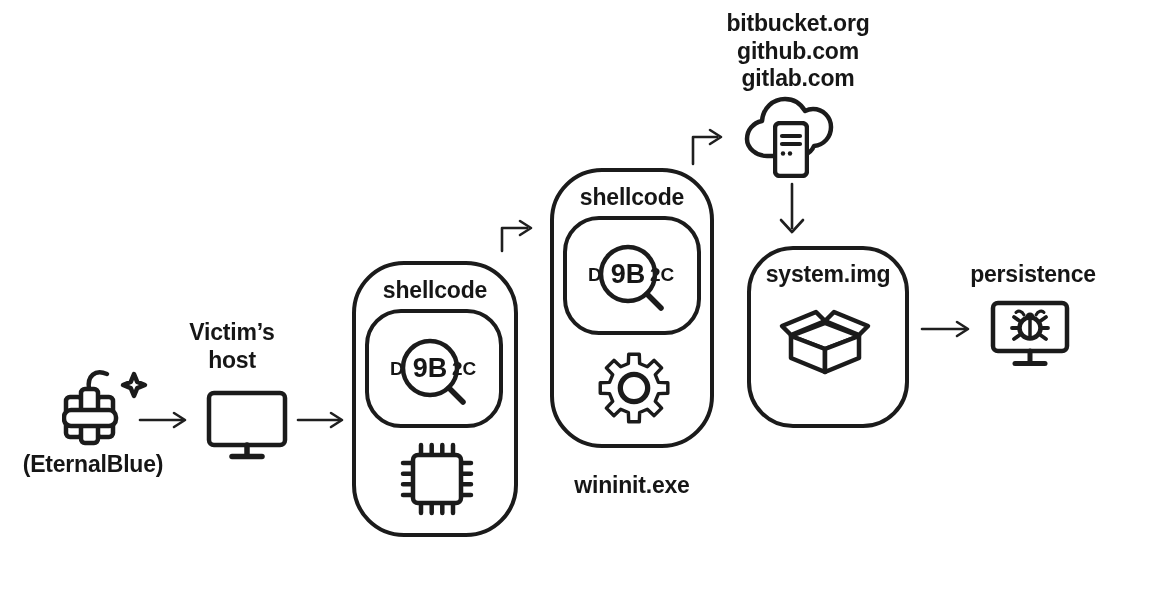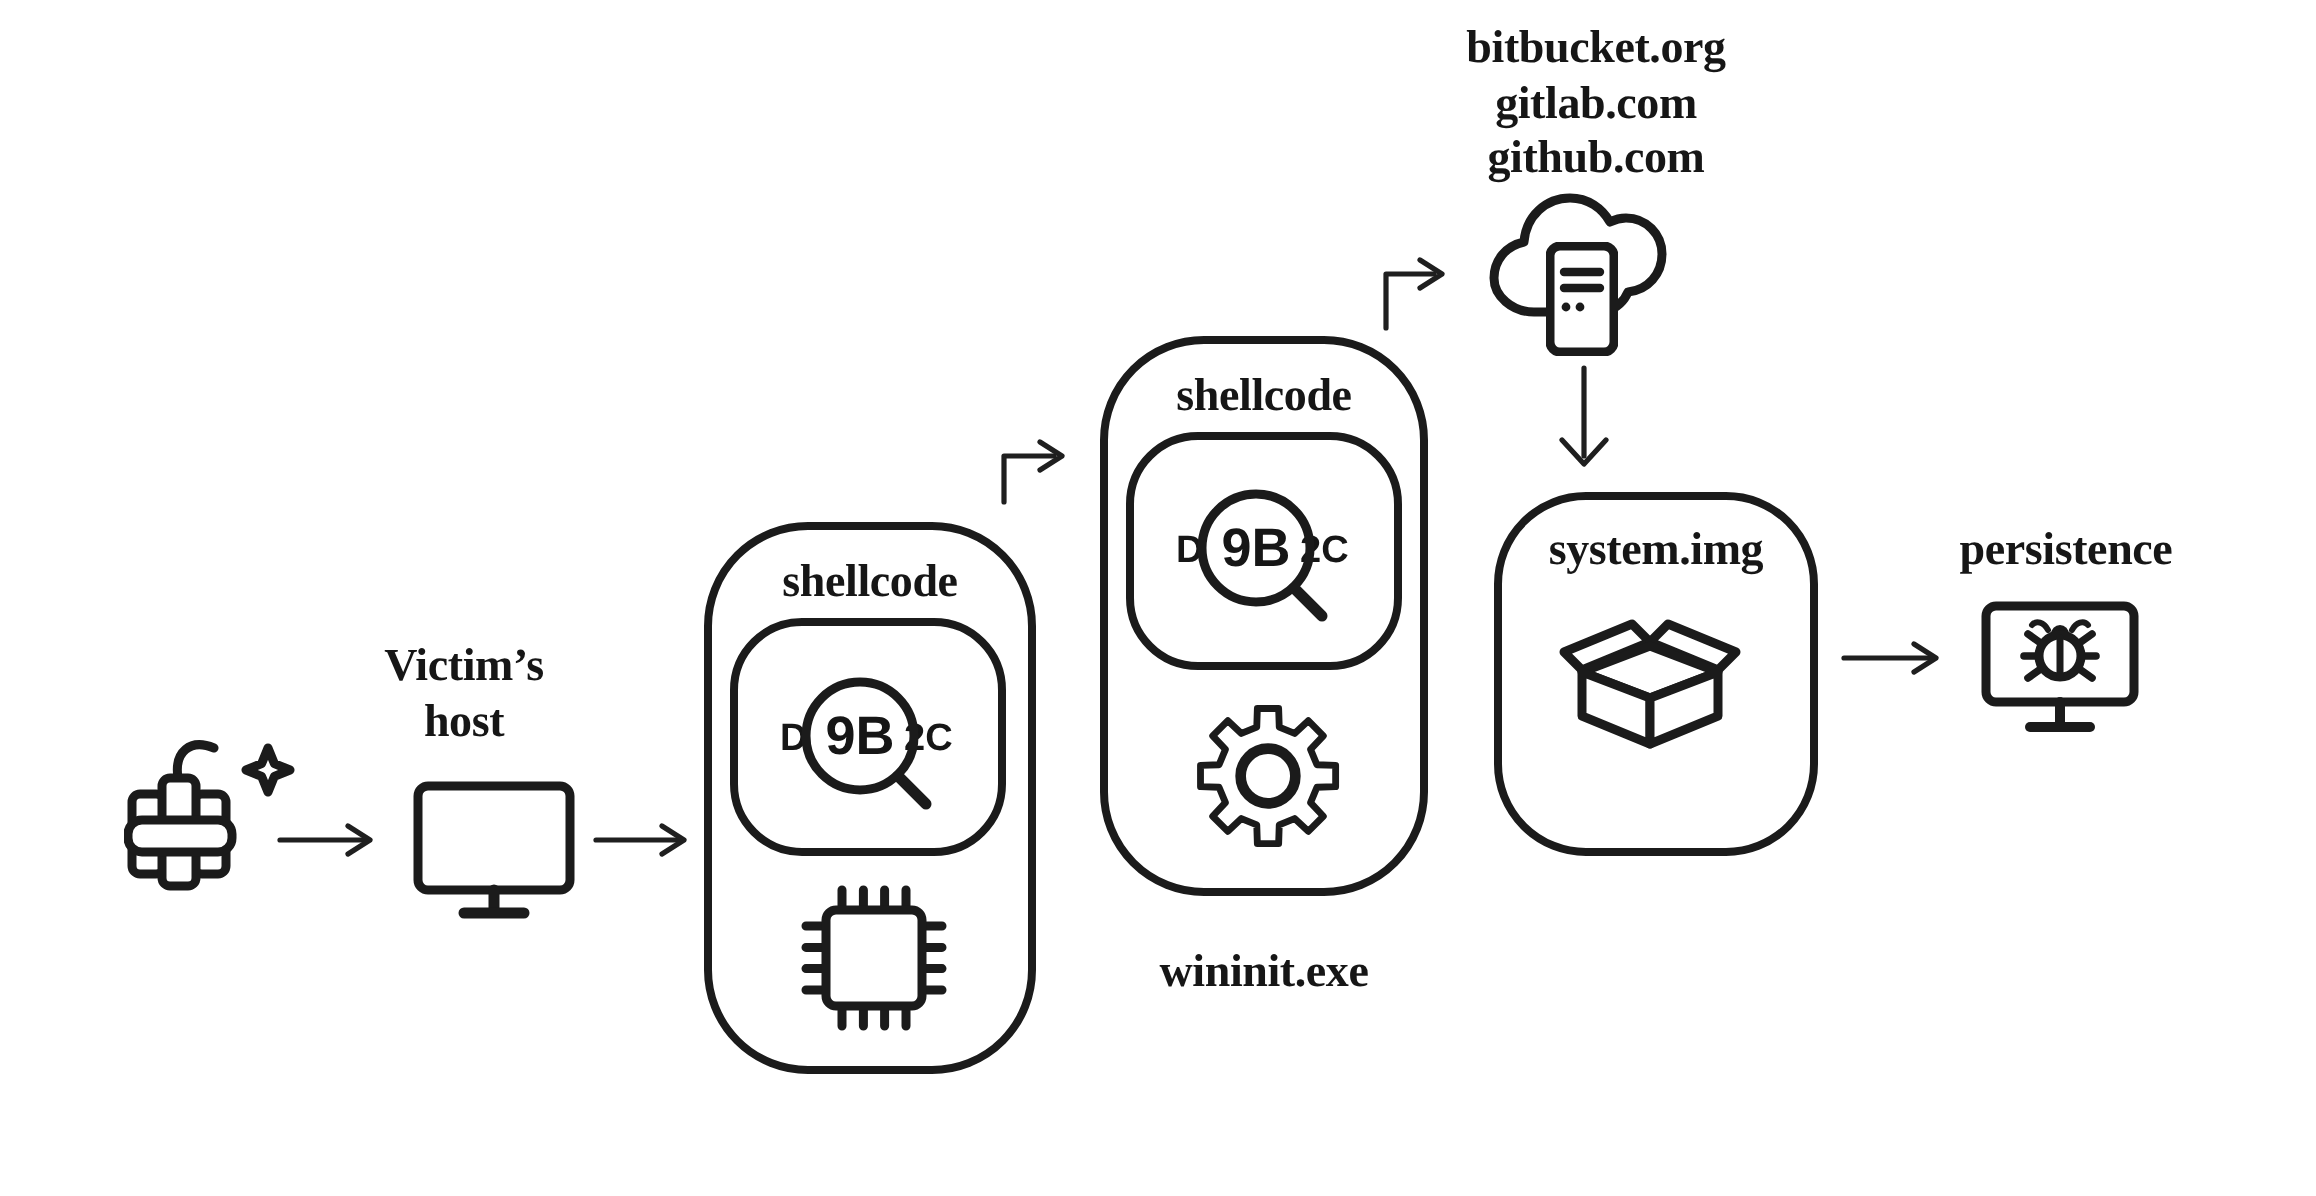--- a/index.html
+++ b/index.html
@@ -2,21 +2,21 @@
 <html><head>
 <meta charset="utf-8">
 <style>
   html,body{margin:0;padding:0;background:#ffffff;}
   .canvas{
     position:relative;width:1158px;height:598px;background:#ffffff;overflow:hidden;
     font-family:"Liberation Sans", sans-serif;color:#161616;
   }
   .lbl{
     position:absolute;text-align:center;font-weight:700;font-size:23px;line-height:27.5px;
-    color:#161616;letter-spacing:-0.2px;white-space:nowrap;font-family:Liberation Serif, serif;
+    color:#161616;letter-spacing:-0.2px;white-space:nowrap;
   }
   .node-box{
     position:absolute;box-sizing:border-box;border:4.5px solid #1b1b1b;background:#ffffff;
   }
   .icon{position:absolute;}
   .icon svg{display:block;width:100%;height:100%;}
   svg .stroke{stroke:#1b1b1b;stroke-width:4.5;fill:#ffffff;stroke-linejoin:round;stroke-linecap:round;}
   svg .line{stroke:#1b1b1b;fill:none;stroke-linecap:round;stroke-linejoin:round;}
   svg text{font-family:"Liberation Sans", sans-serif;font-weight:700;fill:#161616;}
   .arrow-layer{position:absolute;left:0;top:0;pointer-events:none;}
@@ -58,20 +58,21 @@
     <svg viewBox="0 0 86 82">
       <path class="line" stroke-width="4.5" d="M27,23 C25,10 33,3 45,8"></path>
       <path class="stroke" stroke-width="4" d="M72,8 L75.2,15.8 L83,19 L75.2,22.2 L72,30 L68.8,22.2 L61,19 L68.8,15.8 Z"></path>
       <rect class="stroke" x="4" y="31" width="16" height="40" rx="4"></rect>
       <rect class="stroke" x="35" y="31" width="16" height="40" rx="4"></rect>
       <rect class="stroke" x="19" y="23" width="17" height="54" rx="4"></rect>
       <rect class="stroke" x="2" y="44" width="52" height="16" rx="7"></rect>
     </svg>
   </div>
   <div class="lbl" style="left:10px;top:451px;width:166px">
+    <div>(EternalBlue)</div>
   </div>
 
   <div class="lbl" style="left:186px;top:319px;width:92px">
     <div>Victim’s</div>
     <div>host</div>
   </div>
   <div class="icon" style="left:206px;top:390px;width:82px;height:70px">
     <svg viewBox="0 0 82 70">
       <rect class="stroke" stroke-width="5" x="3" y="3" width="76" height="52" rx="5"></rect>
       <path class="line" stroke-width="5.5" d="M41,55 V64"></path>
@@ -118,22 +119,22 @@
   <div class="icon" style="left:596px;top:350px;width:76px;height:76px">
     <svg viewBox="0 0 100 100">
       <path class="stroke" stroke-width="6" d="M42.6,17.8 L43,5.6 L57,5.6 L57.4,17.8 L67.5,22 L76.5,13.6 L86.4,23.6 L78,32.5 L82.2,42.6 L94.5,43 L94.5,57 L82.2,57.4 L78,67.5 L86.4,76.5 L76.5,86.4 L67.5,78 L57.4,82.2 L57,94.5 L43,94.5 L42.6,82.2 L32.5,78 L23.6,86.4 L13.6,76.5 L22,67.5 L17.8,57.4 L5.6,57 L5.6,43 L17.8,42.6 L22,32.5 L13.6,23.6 L23.6,13.6 L32.5,22 Z"></path>
       <circle class="line" stroke-width="7" cx="50" cy="50" r="18"></circle>
     </svg>
   </div>
   <div class="lbl" style="left:552px;top:472px;width:160px">wininit.exe</div>
 
   <div class="lbl" style="left:712px;top:10px;width:172px">
     <div>bitbucket.org</div>
+    <div>github.com</div>
     <div>gitlab.com</div>
-    <div>github.com</div>
   </div>
   <div class="icon" style="left:743px;top:95px;width:92px;height:64px">
     <svg viewBox="0 0 92 64">
       <path class="line" stroke-width="4.5" d="M24,61 C13,61 4,53 4,44 C4,35 10,28 19,26 C20,13 30,4 42,4 C51,4 58,9 62,16 C64,15 67,14 70,14 C80,14 88,22 88,32 C88,42 81,50 71,51 C69,56 65,59 60,61 L24,61"></path>
     </svg>
   </div>
   <div class="icon" style="left:773px;top:121px;width:36px;height:57px">
     <svg viewBox="0 0 36 57">
       <rect class="stroke" stroke-width="4" x="2" y="2" width="32" height="53" rx="5"></rect>
       <path class="line" stroke-width="4.2" d="M9,15 H27"></path>

